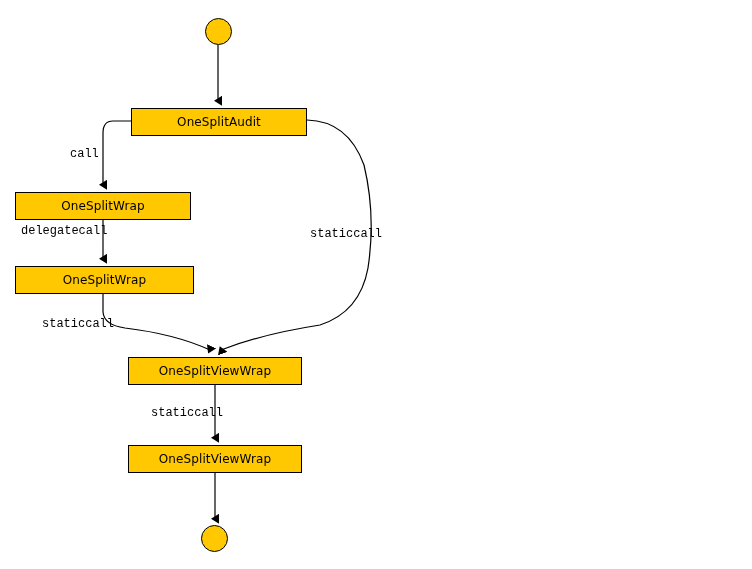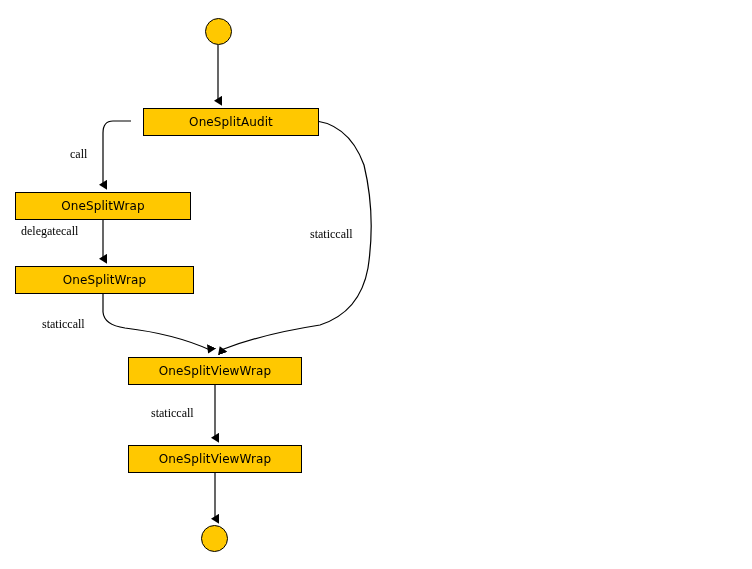--- a/index.html
+++ b/index.html
@@ -34,21 +34,21 @@
     color: #000000;
     font-size: 12px;
     font-family: "DejaVu Sans", "Liberation Sans", sans-serif;
     white-space: nowrap;
     letter-spacing: 0.1px;
   }
   .edge-label {
     position: absolute;
     color: #000000;
     font-size: 12px;
-    font-family: Liberation Serif, serif;
+    font-family: Liberation Mono, monospace;
     white-space: nowrap;
     line-height: 14px;
   }
   .terminal-circle {
     position: absolute;
     box-sizing: border-box;
     background: #FFC800;
     border: 1px solid #000000;
     border-radius: 50%;
   }
@@ -91,21 +91,21 @@
 
     <g>
       <line x1="215" y1="473" x2="215" y2="519" stroke="#000000" stroke-width="1.2" marker-end="url(#arrowhead)"></line>
     </g>
   </svg>
 
   <div class="terminal-circle" style="left:205px; top:18px; width:27px; height:27px;"></div>
 
   <div class="terminal-circle" style="left:201px; top:525px; width:27px; height:27px;"></div>
 
-  <div class="node-box" style="left:143px; top:108px; width:176px; height:28px;">
+  <div class="node-box" style="left:131px; top:108px; width:176px; height:28px;">
     <span>OneSplitAudit</span>
   </div>
 
   <div class="node-box" style="left:15px; top:192px; width:176px; height:28px;">
     <span>OneSplitWrap</span>
   </div>
 
   <div class="node-box" style="left:15px; top:266px; width:179px; height:28px;">
     <span>OneSplitWrap</span>
   </div>

